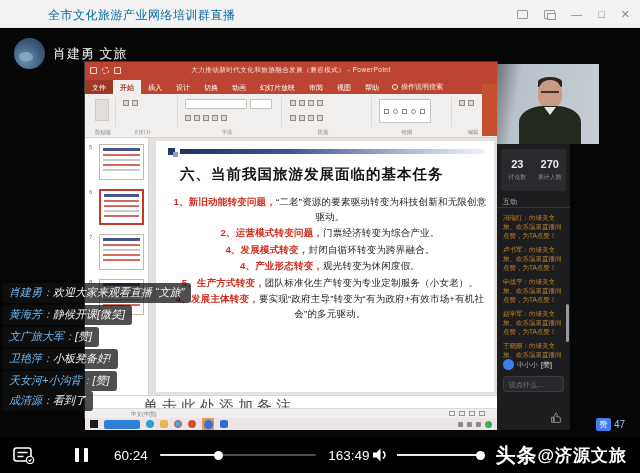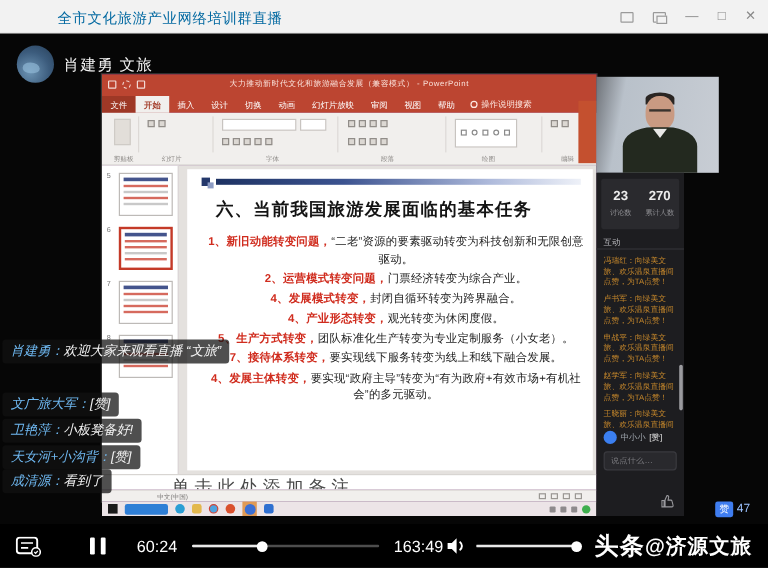--- a/index.html
+++ b/index.html
@@ -281,21 +281,20 @@
                 <span class="sq1"></span>
                 <span class="sq2"></span>
                 <span class="bar"></span>
               </div>
             <div class="slide-title">六、当前我国旅游发展面临的基本任务</div>
             <p class="sitem"><span class="lead">1、新旧动能转变问题，</span><span class="rest">“二老”资源的要素驱动转变为科技创新和无限创意驱动。</span></p>
             <p class="sitem"><span class="lead">2、运营模式转变问题，</span><span class="rest">门票经济转变为综合产业。</span></p>
             <p class="sitem"><span class="lead">4、发展模式转变，</span><span class="rest">封闭自循环转变为跨界融合。</span></p>
             <p class="sitem"><span class="lead">4、产业形态转变，</span><span class="rest">观光转变为休闲度假。</span></p>
             <p class="sitem"><span class="lead">5、生产方式转变，</span><span class="rest">团队标准化生产转变为专业定制服务（小女老）。</span></p>
-            <p class="sitem"><span class="lead">7、接待体系转变，</span><span class="rest">要实现线下服务转变为线上和线下融合发展。</span></p>
             <p class="sitem"><span class="lead">4、发展主体转变，</span><span class="rest">要实现“政府主导”转变为“有为政府+有效市场+有机社会”的多元驱动。</span></p>
           </div>
         </div>
       </div>
 
       <div class="ppt-notes">
         <span>单击此处添加备注</span>
       </div>
       <div class="ppt-status">
         <span class="lang">中文(中国)</span>
@@ -362,20 +361,21 @@
       </div>
       <div class="p-input">
         <input placeholder="说点什么…" style="">
       </div>
       <svg class="p-like" viewBox="0 0 16 16">
         <path d="M3 7h2v6H3z M6 13 L12.5 13 C13.3 13 13.8 12.4 13.6 11.6 L12.6 7.6 C12.5 7 12 6.6 11.4 6.6 L8.8 6.6 L9.4 4 C9.6 3.1 9 2.3 8.2 2.3 L7.8 2.3 L6 6.2 Z" fill="none" stroke="#9a9a9e" stroke-width="1"></path>
       </svg>
     </div>
 
     <div class="pill" style="top:255px"><span class="n">肖建勇</span><span class="n">：</span><span class="m">欢迎大家来观看直播 “文旅”</span></div>
+    <div class="pill" style="top:277px"><span class="n">黄海芳</span><span class="n">：</span><span class="m">静候开课[微笑]</span></div>
     <div class="pill" style="top:299px"><span class="n">文广旅大军</span><span class="n">：</span><span class="m">[赞]</span></div>
     <div class="pill" style="top:321px"><span class="n">卫艳萍</span><span class="n">：</span><span class="m">小板凳备好!</span></div>
     <div class="pill" style="top:343px"><span class="n">天女河+小沟背</span><span class="n">：</span><span class="m">[赞]</span></div>
     <div class="pill" style="top:363px"><span class="n">成清源</span><span class="n">：</span><span class="m">看到了</span></div>
 
     <div class="like-badge">
       <span class="tag">赞</span>
       <span class="cnt">47</span>
     </div>
   </div>

